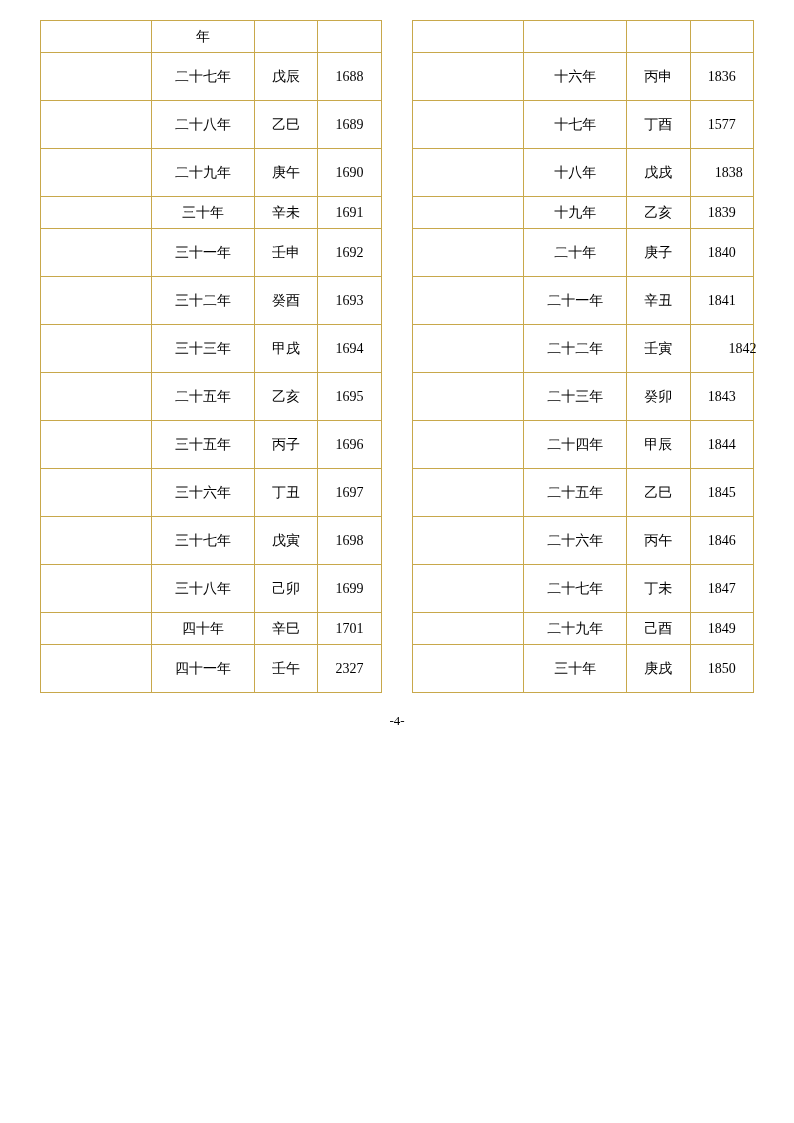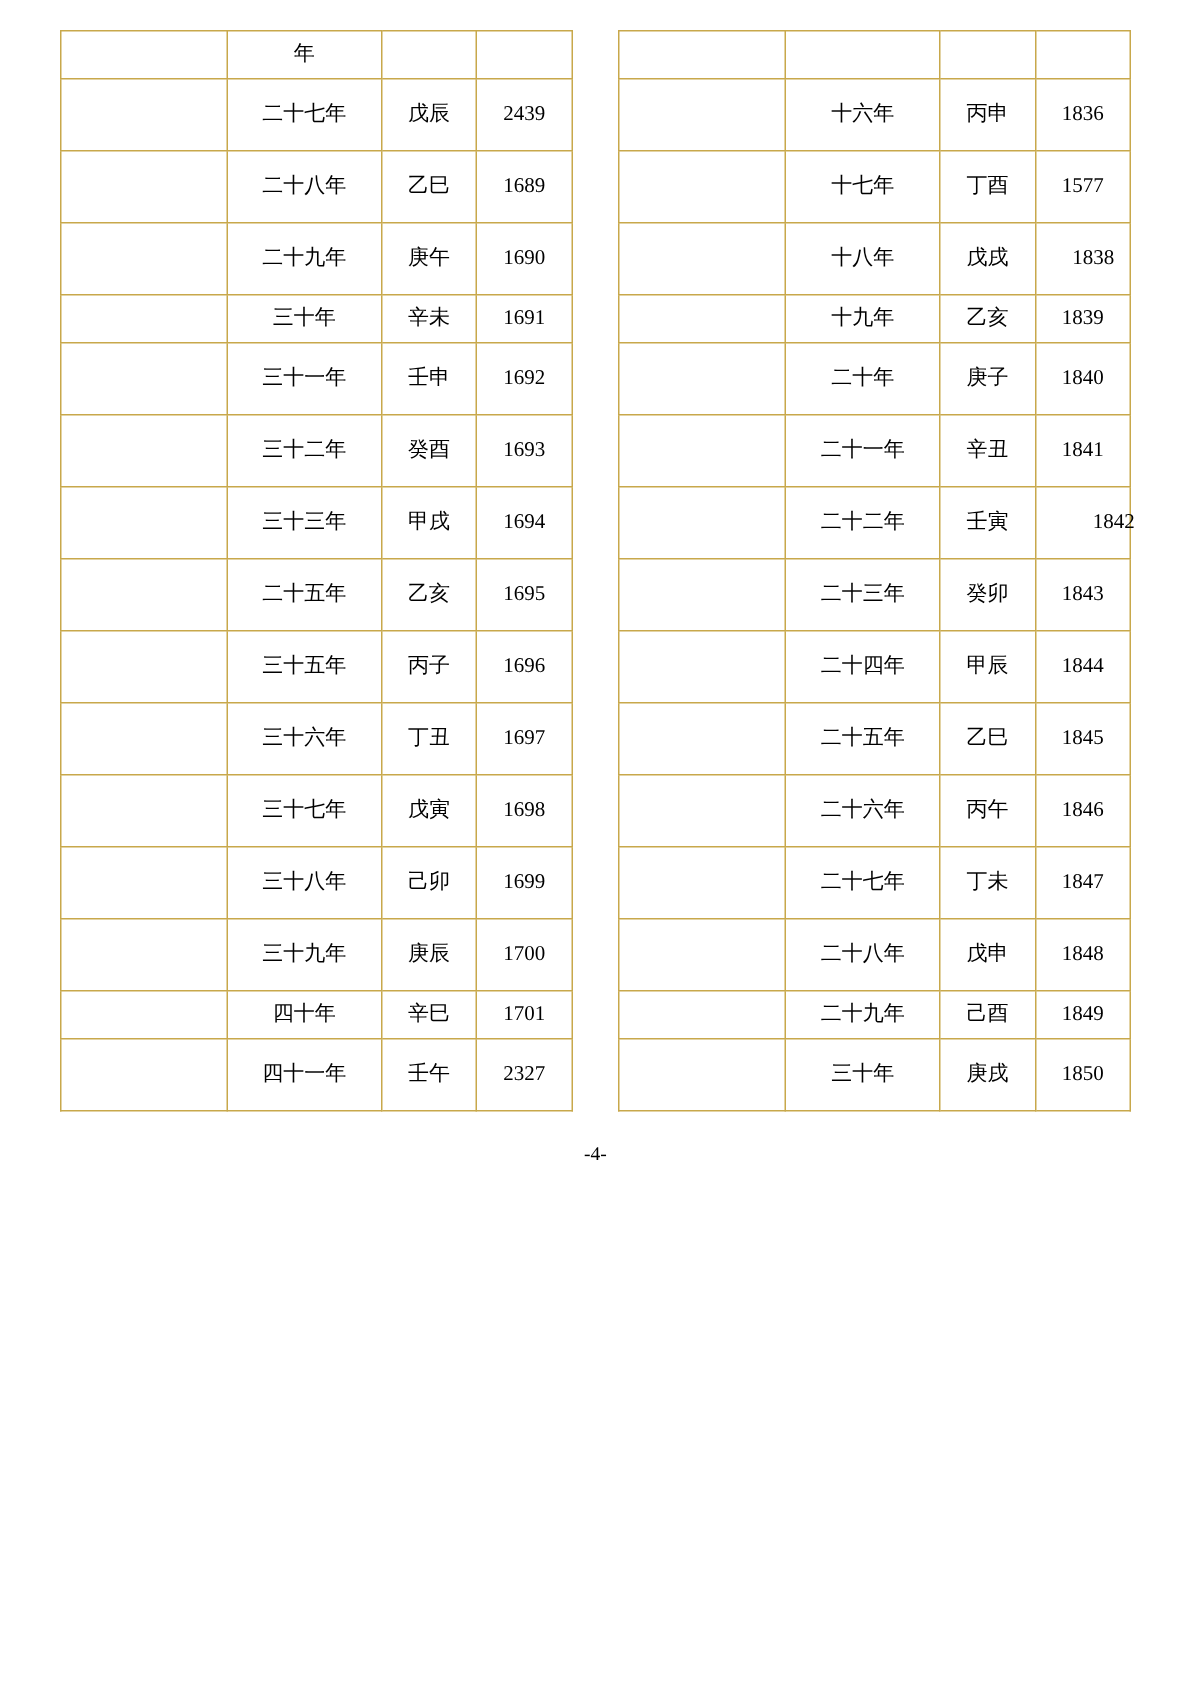--- a/index.html
+++ b/index.html
@@ -62,21 +62,21 @@
       <td style="height:32px;; border:none; background:#fff;"></td>
       <td style="height:32px;"></td>
       <td style="height:32px;"></td>
       <td style="height:32px;"></td>
       <td style="height:32px;"></td>
     </tr>
         <tr>
       <td style="height:48px;"></td>
       <td style="height:48px;">二十七年</td>
       <td style="height:48px;">戊辰</td>
-      <td style="height:48px;">2439</td>
+      <td style="height:48px;">1688</td>
       <td style="height:48px;; border:none; background:#fff;"></td>
       <td style="height:48px;"></td>
       <td style="height:48px;">十六年</td>
       <td style="height:48px;">丙申</td>
       <td style="height:48px;margin-left:11px;">1836</td>
     </tr>
         <tr>
       <td style="height:48px;"></td>
       <td style="height:48px;">二十八年</td>
       <td style="height:48px;">乙巳</td>
@@ -189,31 +189,20 @@
         <tr>
       <td style="height:48px;"></td>
       <td style="height:48px;">三十八年</td>
       <td style="height:48px;">己卯</td>
       <td style="height:48px;">1699</td>
       <td style="height:48px;; border:none; background:#fff;"></td>
       <td style="height:48px;"></td>
       <td style="height:48px;">二十七年</td>
       <td style="height:48px;">丁未</td>
       <td style="height:48px;">1847</td>
-    </tr>
-        <tr>
-      <td style="height:48px;"></td>
-      <td style="height:48px;">三十九年</td>
-      <td style="height:48px;">庚辰</td>
-      <td style="height:48px;">1700</td>
-      <td style="height:48px;; border:none; background:#fff;"></td>
-      <td style="height:48px;"></td>
-      <td style="height:48px;">二十八年</td>
-      <td style="height:48px;">戊申</td>
-      <td style="height:48px;">1848</td>
     </tr>
         <tr>
       <td style="height:32px;"></td>
       <td style="height:32px;">四十年</td>
       <td style="height:32px;">辛巳</td>
       <td style="height:32px;">1701</td>
       <td style="height:32px;; border:none; background:#fff;"></td>
       <td style="height:32px;"></td>
       <td style="height:32px;">二十九年</td>
       <td style="height:32px;">己酉</td>

